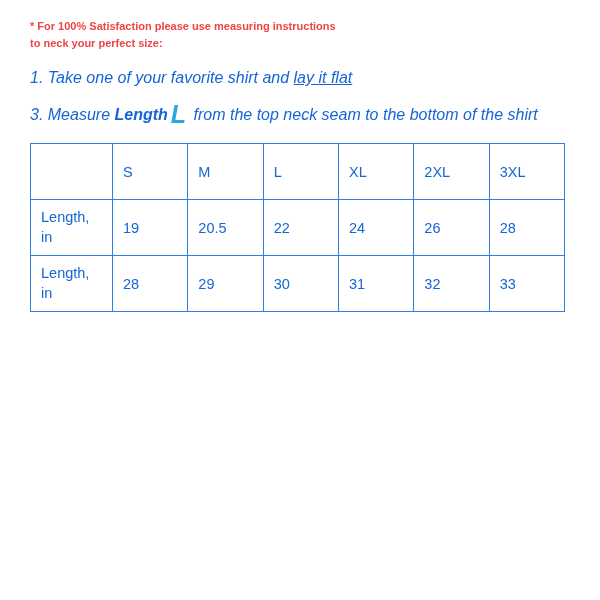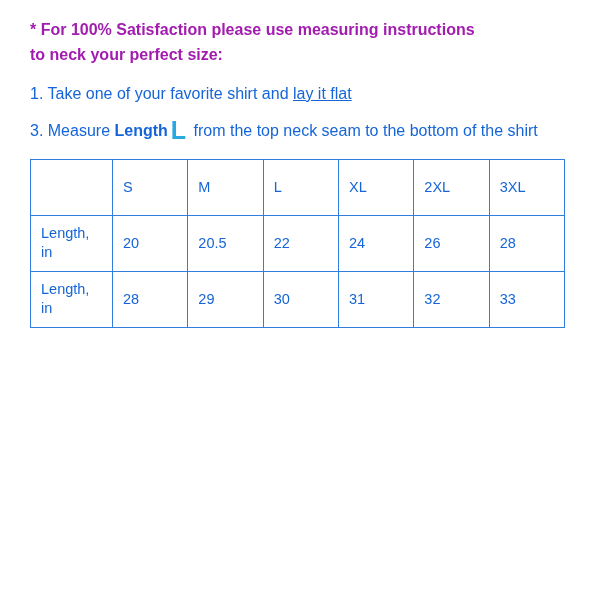--- a/index.html
+++ b/index.html
@@ -15,35 +15,36 @@
     overflow: hidden;
   }
   .page {
     position: relative;
     width: 600px;
     height: 600px;
     box-sizing: border-box;
     padding: 18px 22px 0 30px;
   }
   .intro {
-    font-size: 16px;
+    font-size: 11px;
     font-weight: bold;
-    color: #a21caf;
+    color: #ef4444;
     line-height: 1.55;
     margin: 0 0 14px 0;
   }
   .intro .line {
     display: block;
   }
   .step {
     font-size: 16px;
     color: #1565d8;
     line-height: 1.5;
     margin: 0 0 13px 0;
     font-weight: normal;
+    font-style: italic;
   }
   .step .num {
     font-weight: normal;
   }
   .step b {
     font-weight: bold;
   }
   .underline {
     text-decoration: underline;
   }
@@ -118,21 +119,21 @@
       <th class="col-label"></th>
       <th>S</th>
       <th>M</th>
       <th>L</th>
       <th>XL</th>
       <th>2XL</th>
       <th>3XL</th>
     </tr>
     <tr>
       <td class="col-label row-label">Length, in</td>
-      <td>20</td>
+      <td>19</td>
       <td>20.5</td>
       <td>22</td>
       <td>24</td>
       <td>26</td>
       <td>28</td>
     </tr>
     <tr>
       <td class="col-label row-label">Length, in</td>
       <td>28</td>
       <td>29</td>

